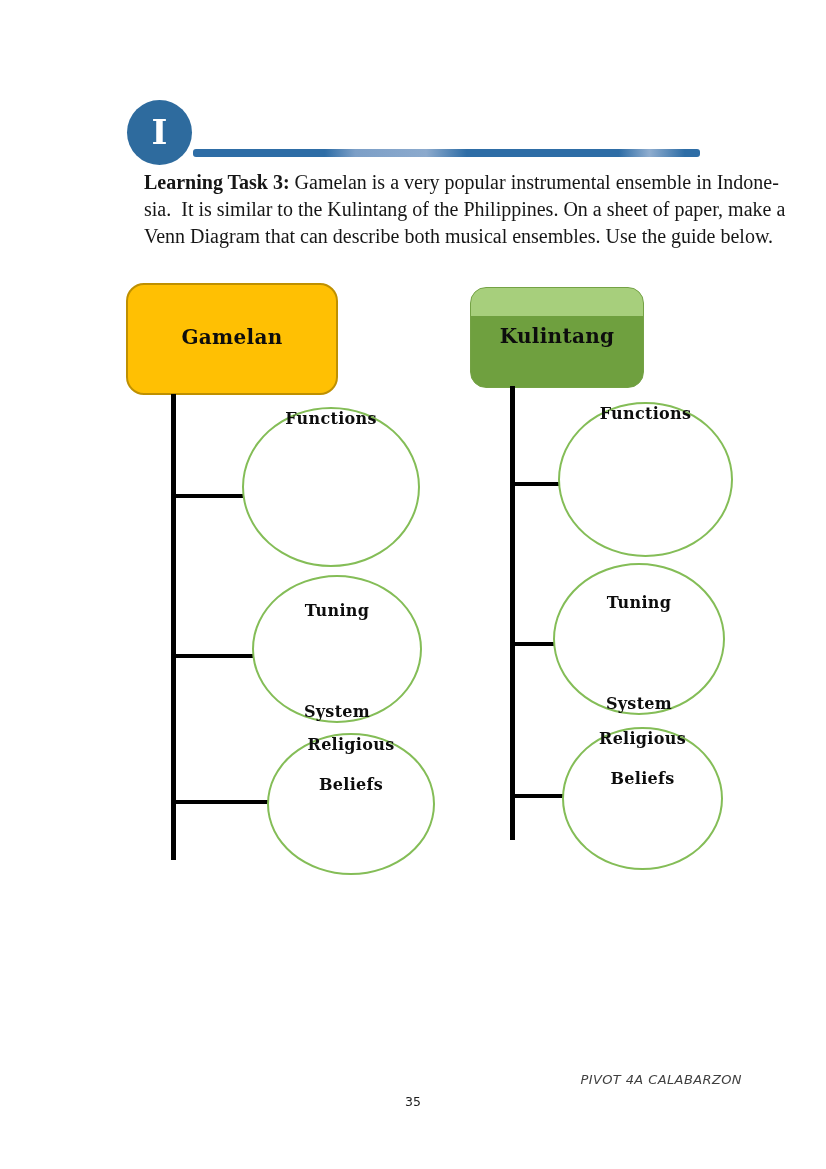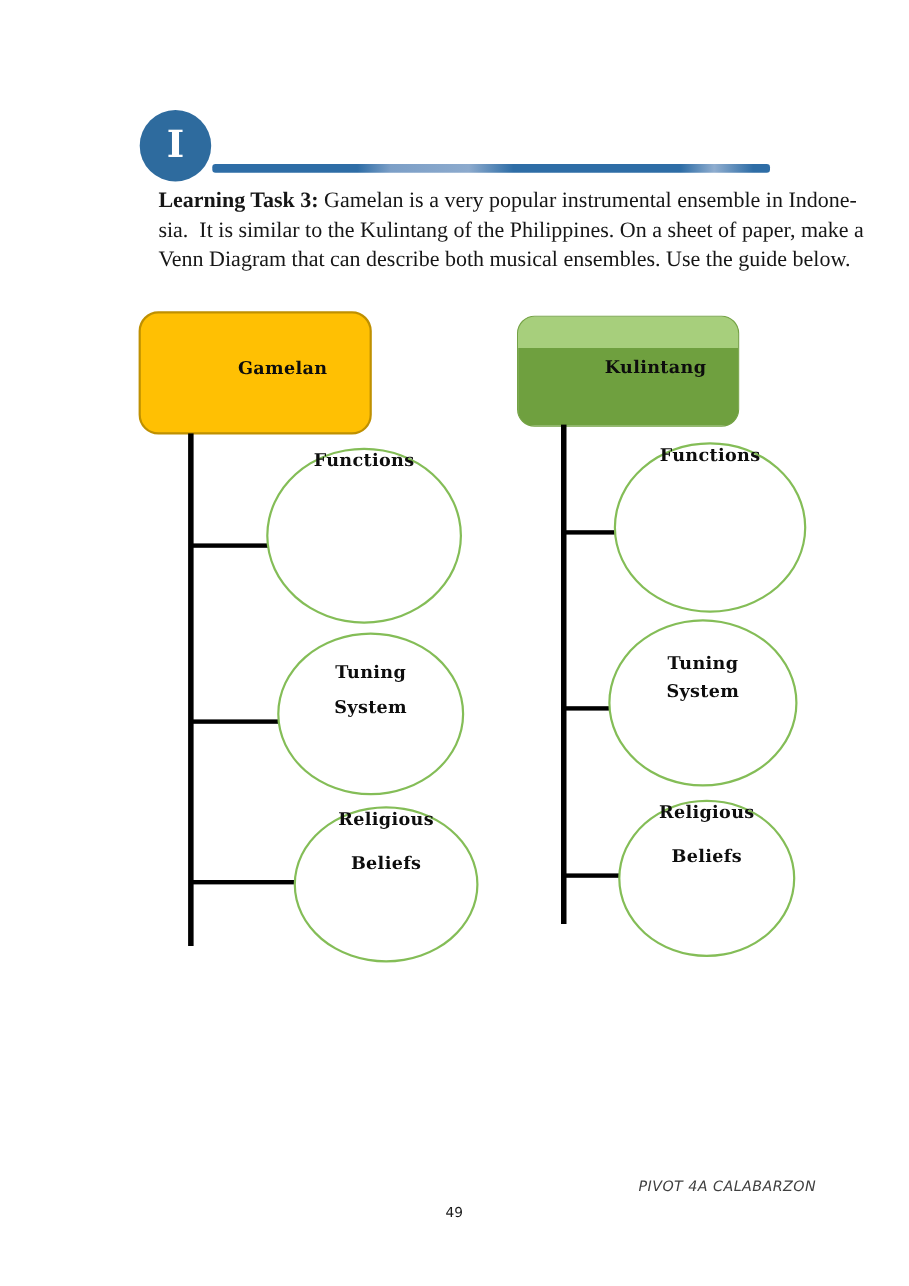--- a/index.html
+++ b/index.html
@@ -51,40 +51,39 @@
   .br-r2{left:512px;top:642px;width:43px;}
   .br-r3{left:512px;top:794px;width:51px;}
 
   
   .hdr-box{position:absolute;box-sizing:border-box;}
   .box-gamelan{
     left:126px;top:283px;width:212px;height:112px;
     background:#FFC003;border:2px solid #BF9000;border-radius:18px;
   }
   .box-kulintang{
-    left:470px;top:287px;width:202px;height:101px;
+    left:470px;top:287px;width:174px;height:101px;
     background:linear-gradient(to bottom,#A7CF7C 0px,#A7CF7C 28px,#6FA03F 28px,#6FA03F 100%);
     border:1px solid #74A245;border-radius:16px;
   }
   .box-label{
     position:absolute;left:0;width:100%;text-align:center;
-    font-family:"DejaVu Serif", serif;font-weight:bold;font-size:16px;color:#0d0d0d;
+    font-family:"DejaVu Serif", serif;font-weight:bold;font-size:20px;color:#0d0d0d;
     letter-spacing:.3px;
-    padding-left:25px;
   }
   .box-gamelan .box-label{top:40px;}
   .box-kulintang .box-label{top:36px;}
 
   
   .node{
     position:absolute;box-sizing:border-box;background:#ffffff;
     border:2px solid #84BD57;border-radius:50%;
     display:flex;flex-direction:column;align-items:center;text-align:center;
     font-family:"DejaVu Serif", serif;font-weight:bold;font-size:16px;color:#0d0d0d;
-    letter-spacing:.3px;line-height:19px;
+    letter-spacing:.3px;line-height:19px;justify-content:space-between;
   }
   .node.center{justify-content:flex-start;}
   .n-l1{left:242px;top:407px;width:178px;height:160px;}
   .n-l2{left:252px;top:575px;width:170px;height:148px;padding-top:24px;}
   .n-l3{left:267px;top:733px;width:168px;height:142px;}
   .n-r1{left:558px;top:402px;width:175px;height:155px;}
   .n-r2{left:553px;top:563px;width:172px;height:152px;padding-top:28px;}
   .n-r3{left:562px;top:727px;width:161px;height:143px;}
   .n-l2 .node-line2{margin-top:13px;}
   .n-r2 .node-line2{margin-top:7px;}
@@ -153,15 +152,15 @@
   <div class="node n-r2">
     <span>Tuning</span>
       <span class="node-line2">System</span>
   </div>
   <div class="node center n-r3">
     <span>Religious</span>
       <span class="node-line2">Beliefs</span>
   </div>
 
   <div class="footer-brand">PIVOT 4A CALABARZON</div>
-  <div class="page-number">49</div>
+  <div class="page-number">35</div>
 
 </div>
 
 </body></html>

